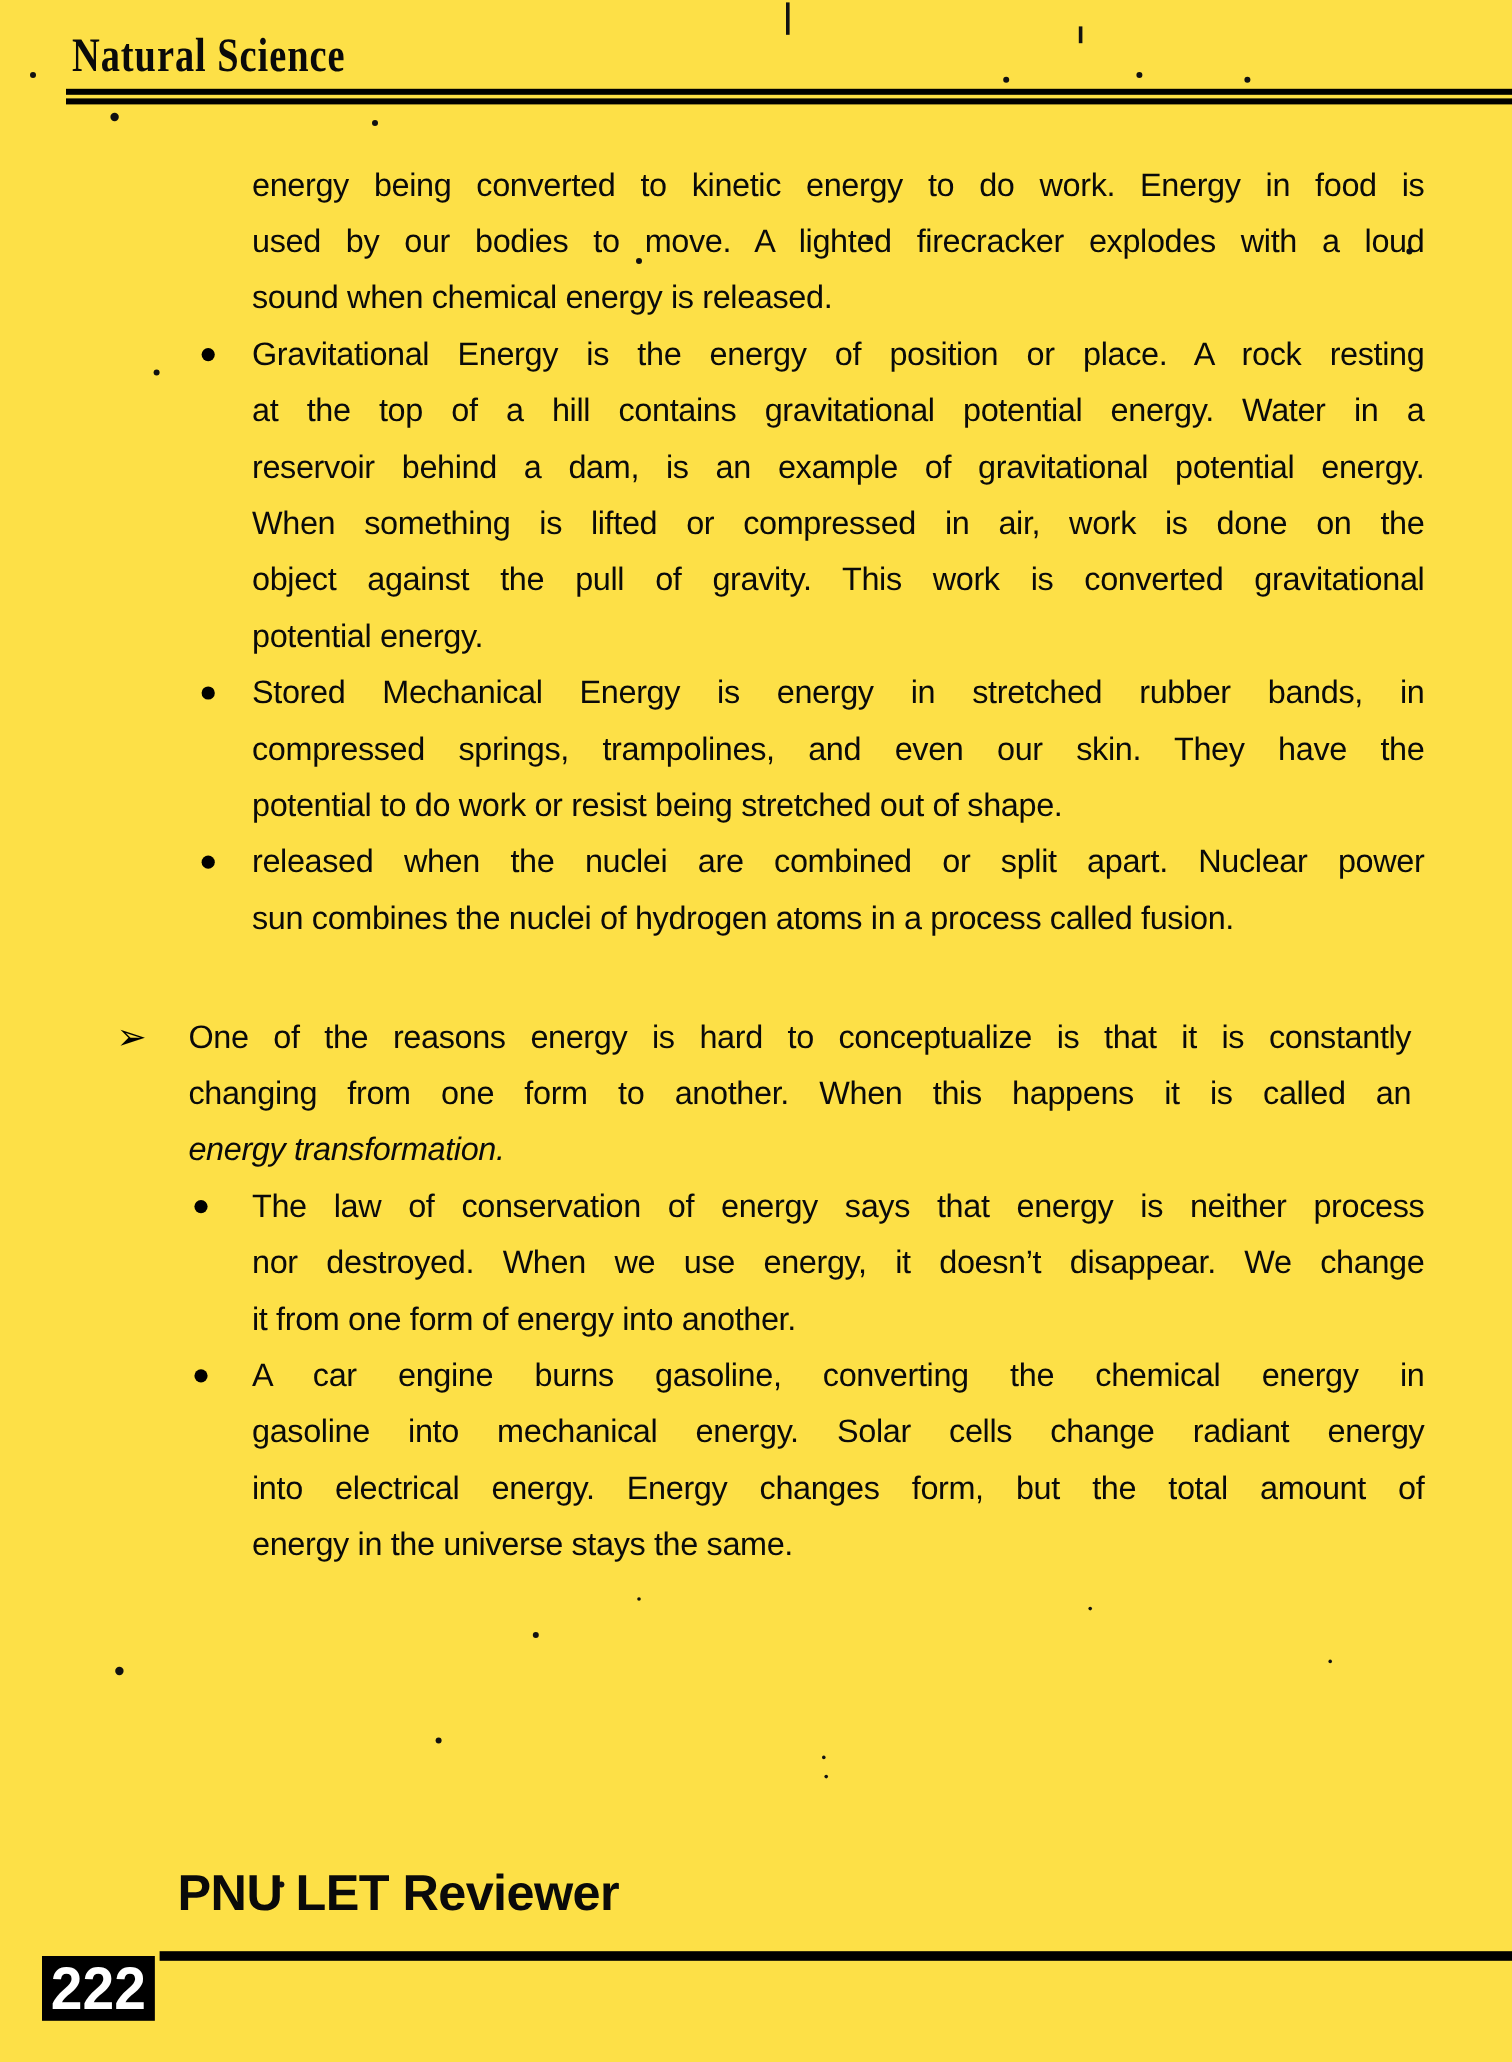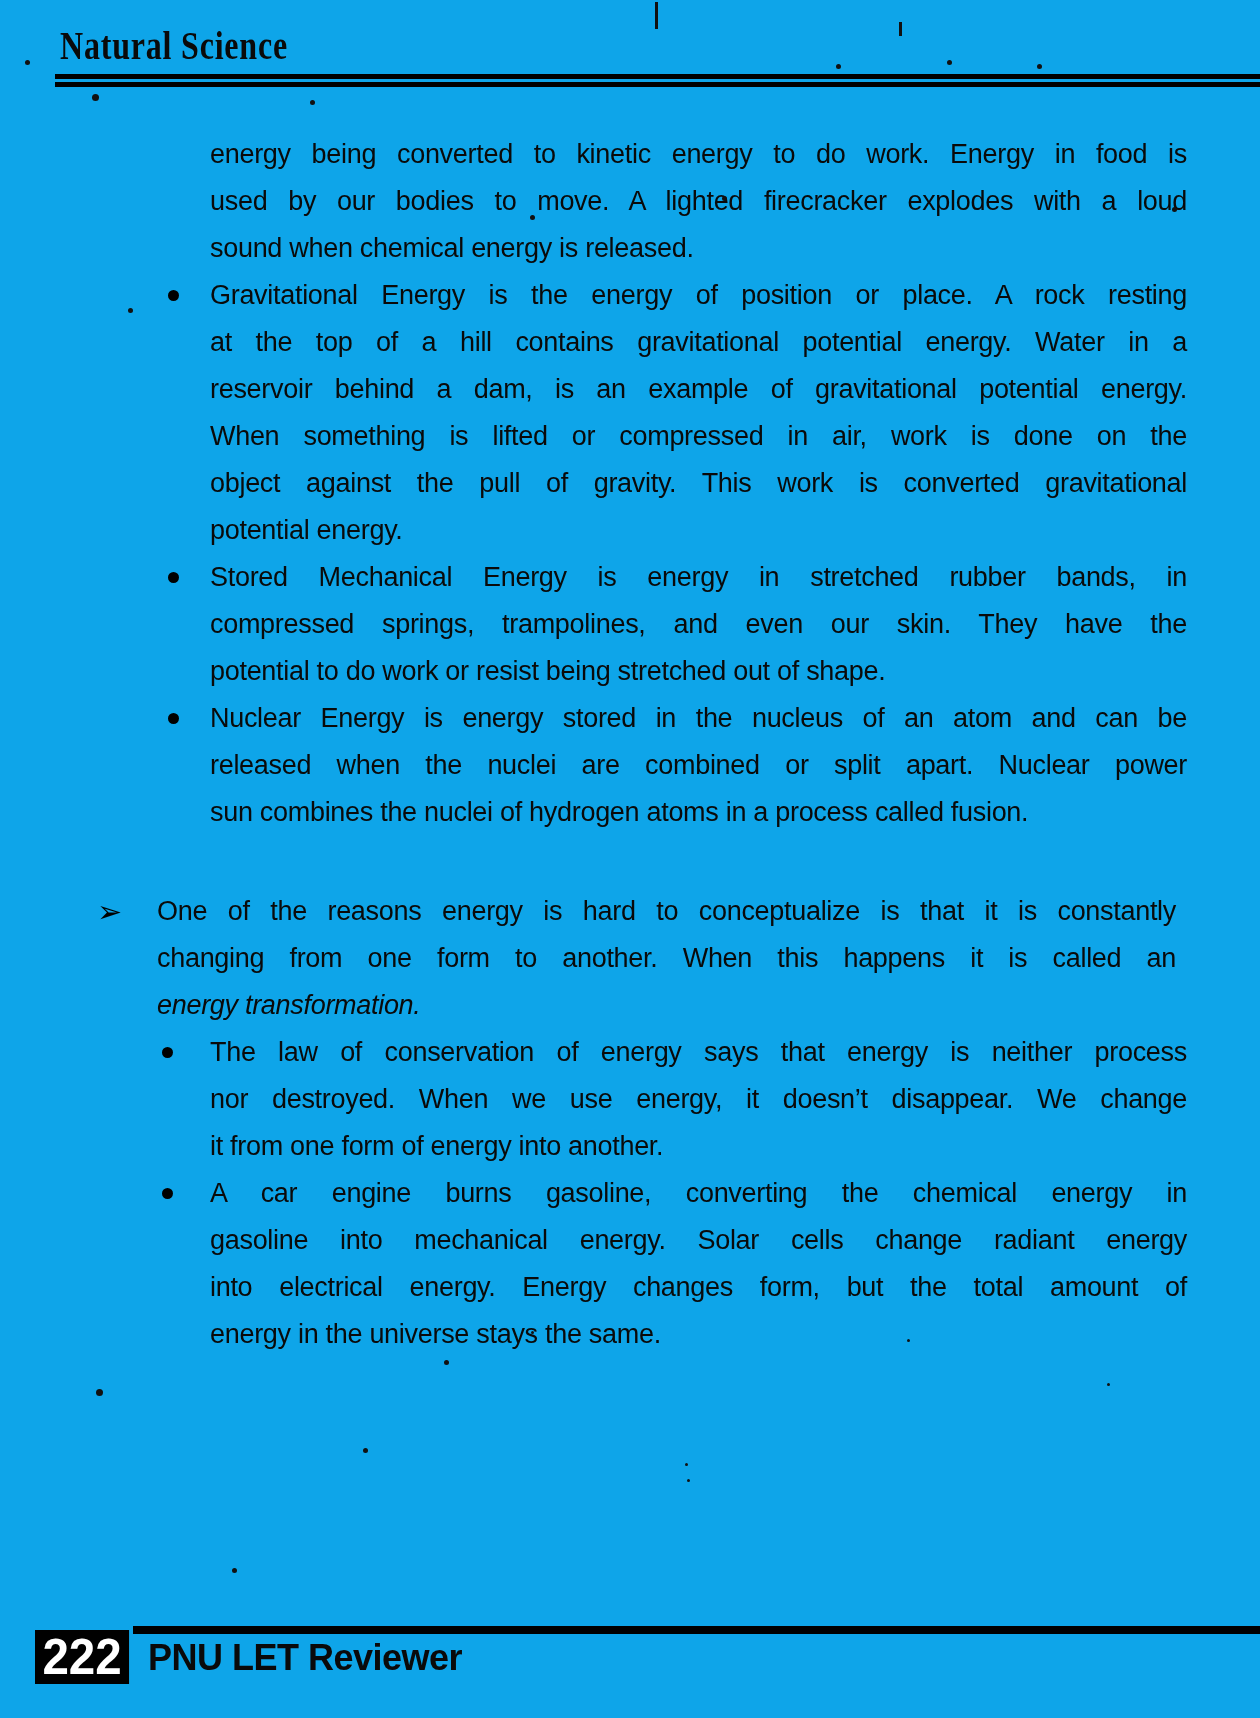--- a/index.html
+++ b/index.html
@@ -4,21 +4,21 @@
 <style>
   html,body{margin:0;padding:0;}
   body{
     width:1260px;height:1718px;
     background:#ffffff;
     font-family:"Liberation Sans", sans-serif;
     color:#0a0a0a;
     position:relative;
     overflow:hidden;
   }
-  .page{position:absolute;inset:0;background:#0ea5e9;}
+  .page{position:absolute;inset:0;background:#fde047;}
 
   
   .header-title{
     position:absolute;left:60px;top:26px;
     font-family:"Liberation Serif", serif;
     font-weight:700;font-size:40px;line-height:40px;
     transform:scaleX(0.8);transform-origin:left top;
     letter-spacing:1px;white-space:nowrap;
   }
   .header-rule{
@@ -57,22 +57,22 @@
     background:#000;
   }
   .page-num-box{
     position:absolute;left:35px;top:1630px;width:99px;height:54px;
     background:#000;color:#fff;
     display:flex;align-items:center;justify-content:center;
     font-size:50px;font-weight:700;letter-spacing:0px;
     transform:scaleX(0.95);transform-origin:left top;
   }
   .footer-title{
-    position:absolute;left:148px;top:1640px;
-    font-size:36px;font-weight:700;line-height:36px;
+    position:absolute;left:148px;top:1560px;
+    font-size:42px;font-weight:700;line-height:36px;
     letter-spacing:-0.5px;white-space:nowrap;
   }
 
   
   .speck-dash{position:absolute;background:#111;}
   .speck-field{
     position:absolute;left:0;top:0;width:5px;height:5px;border-radius:50%;
     background:transparent;
     box-shadow:
       25px 60px 0 0 #111,
@@ -127,21 +127,20 @@
         <span class="marker dot-m"></span>
         <div class="lines">
           <div class="line j">Stored Mechanical Energy is energy in stretched rubber bands, in</div>
           <div class="line j">compressed springs, trampolines, and even our skin.  They have the</div>
           <div class="line l">potential to do work or resist being stretched out of shape.</div>
         </div>
       </div>
       <div class="block lv1">
         <span class="marker dot-m"></span>
         <div class="lines">
-          <div class="line j">Nuclear Energy is energy stored in the nucleus of an atom and can be</div>
           <div class="line j">released when the nuclei are combined or split apart. Nuclear power</div>
           <div class="line l">sun combines the nuclei of hydrogen atoms in a process called fusion.</div>
         </div>
       </div>
       <div class="block arrow-block">
         <span class="marker arrow-m">➢</span>
         <div class="lines">
           <div class="line j">One of the reasons energy is hard to conceptualize is that it is constantly</div>
           <div class="line j">changing from one form to another. When this happens it is called an</div>
           <div class="line l i">energy transformation.</div>

